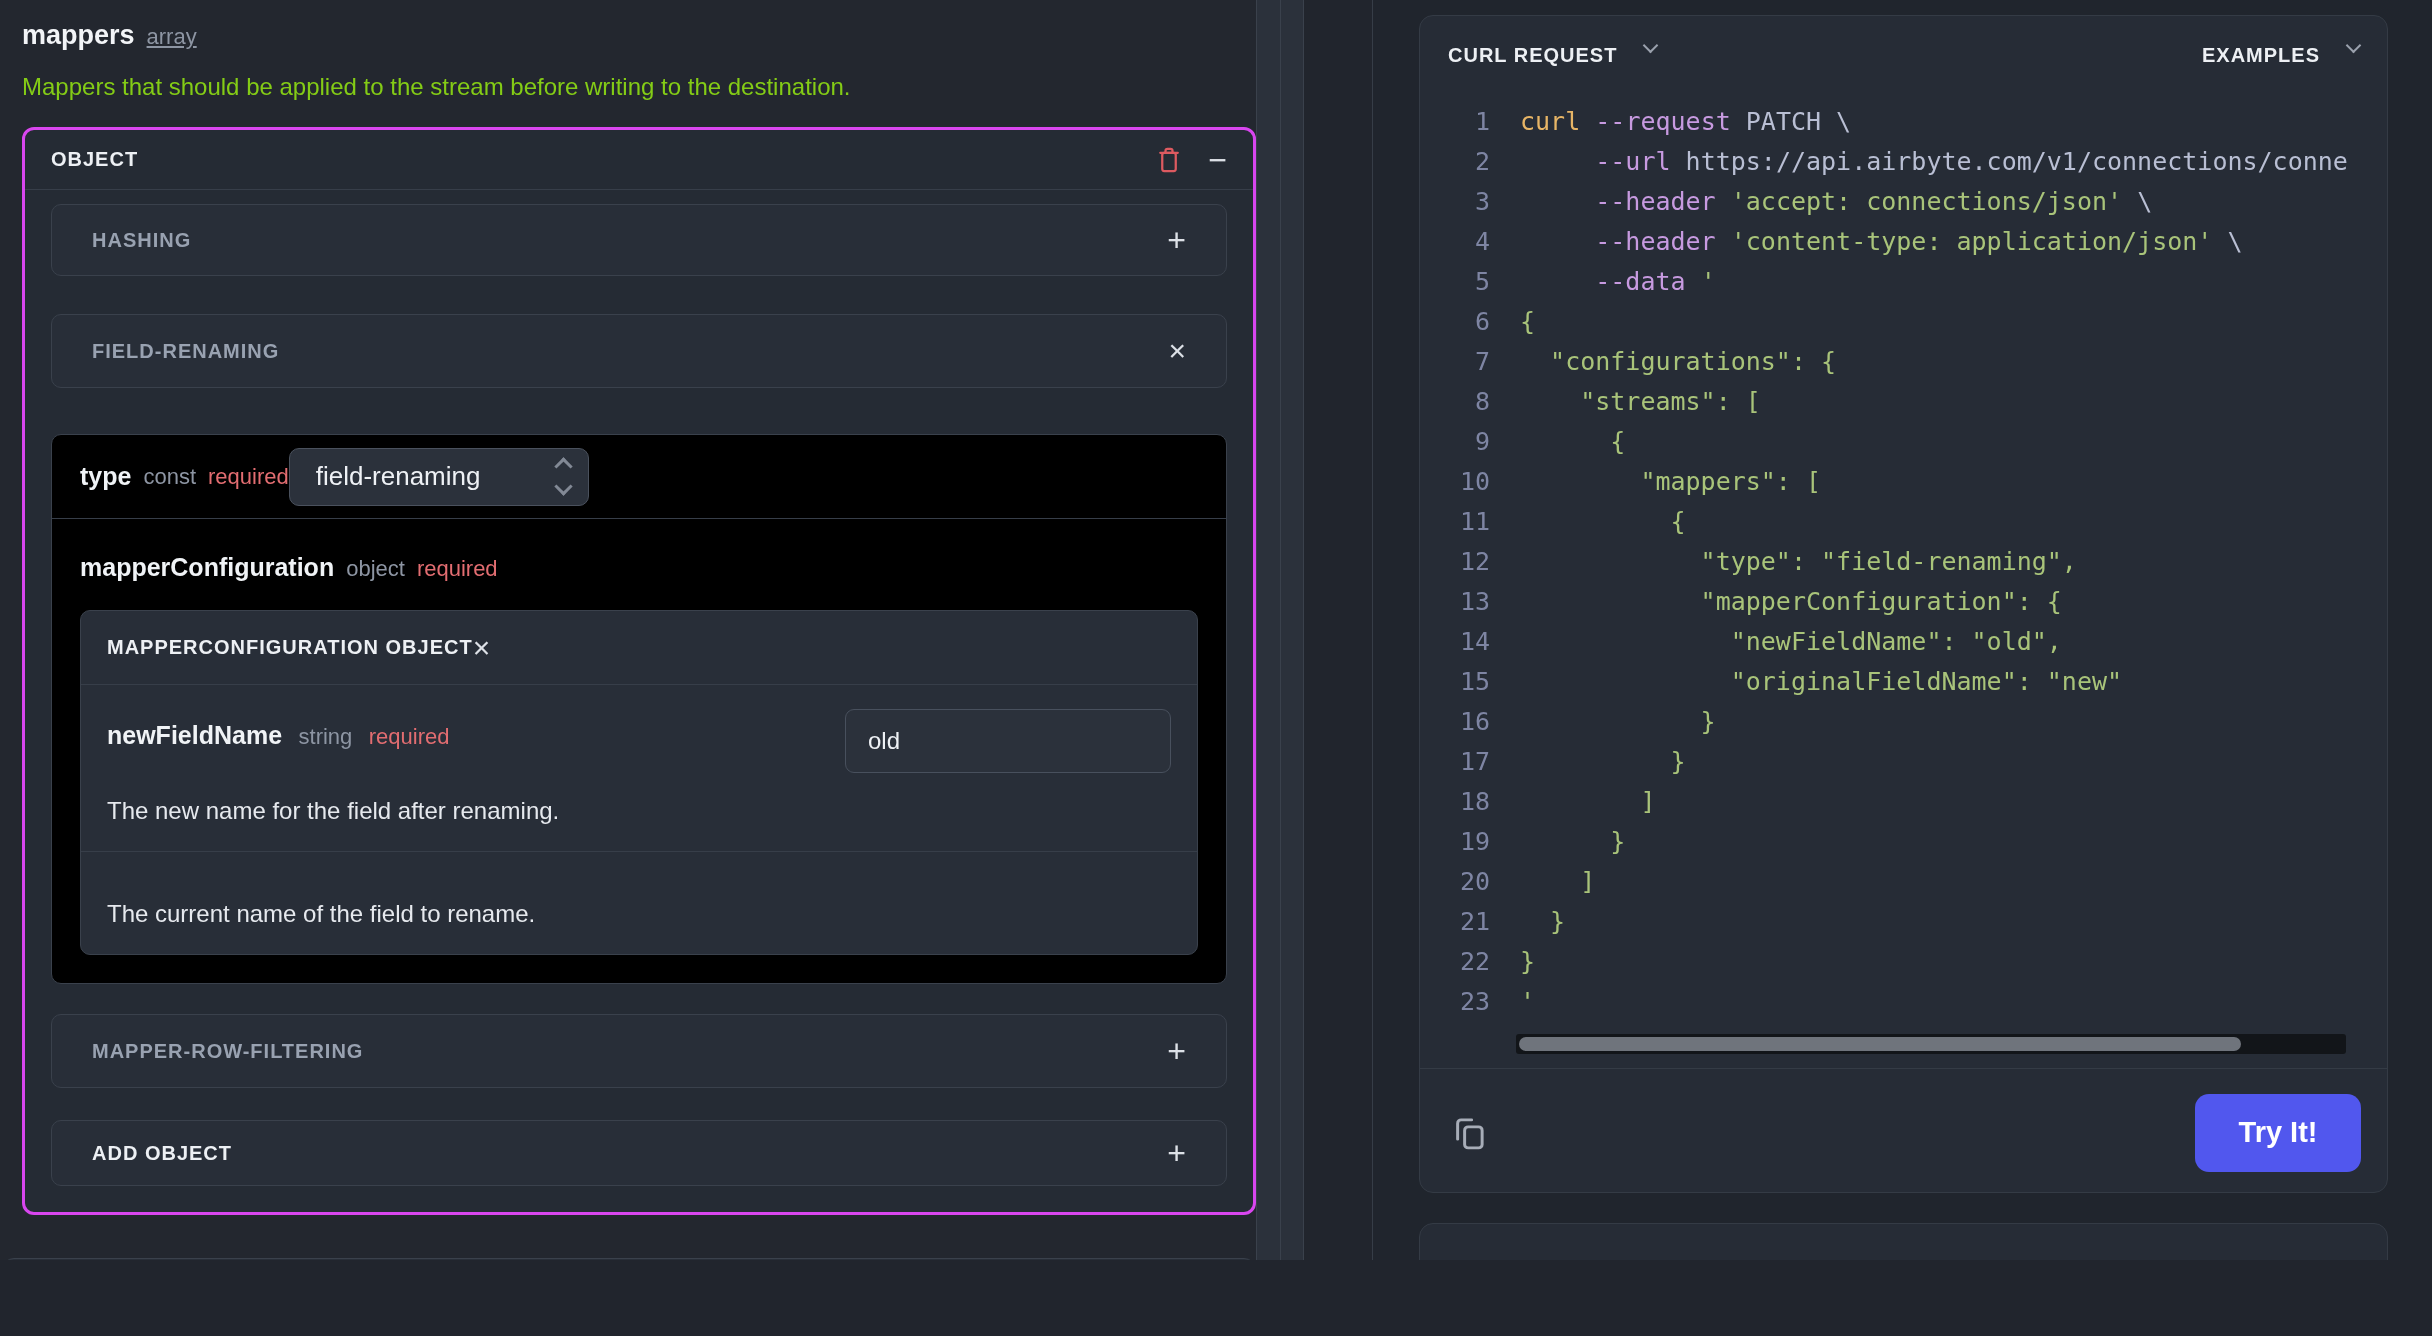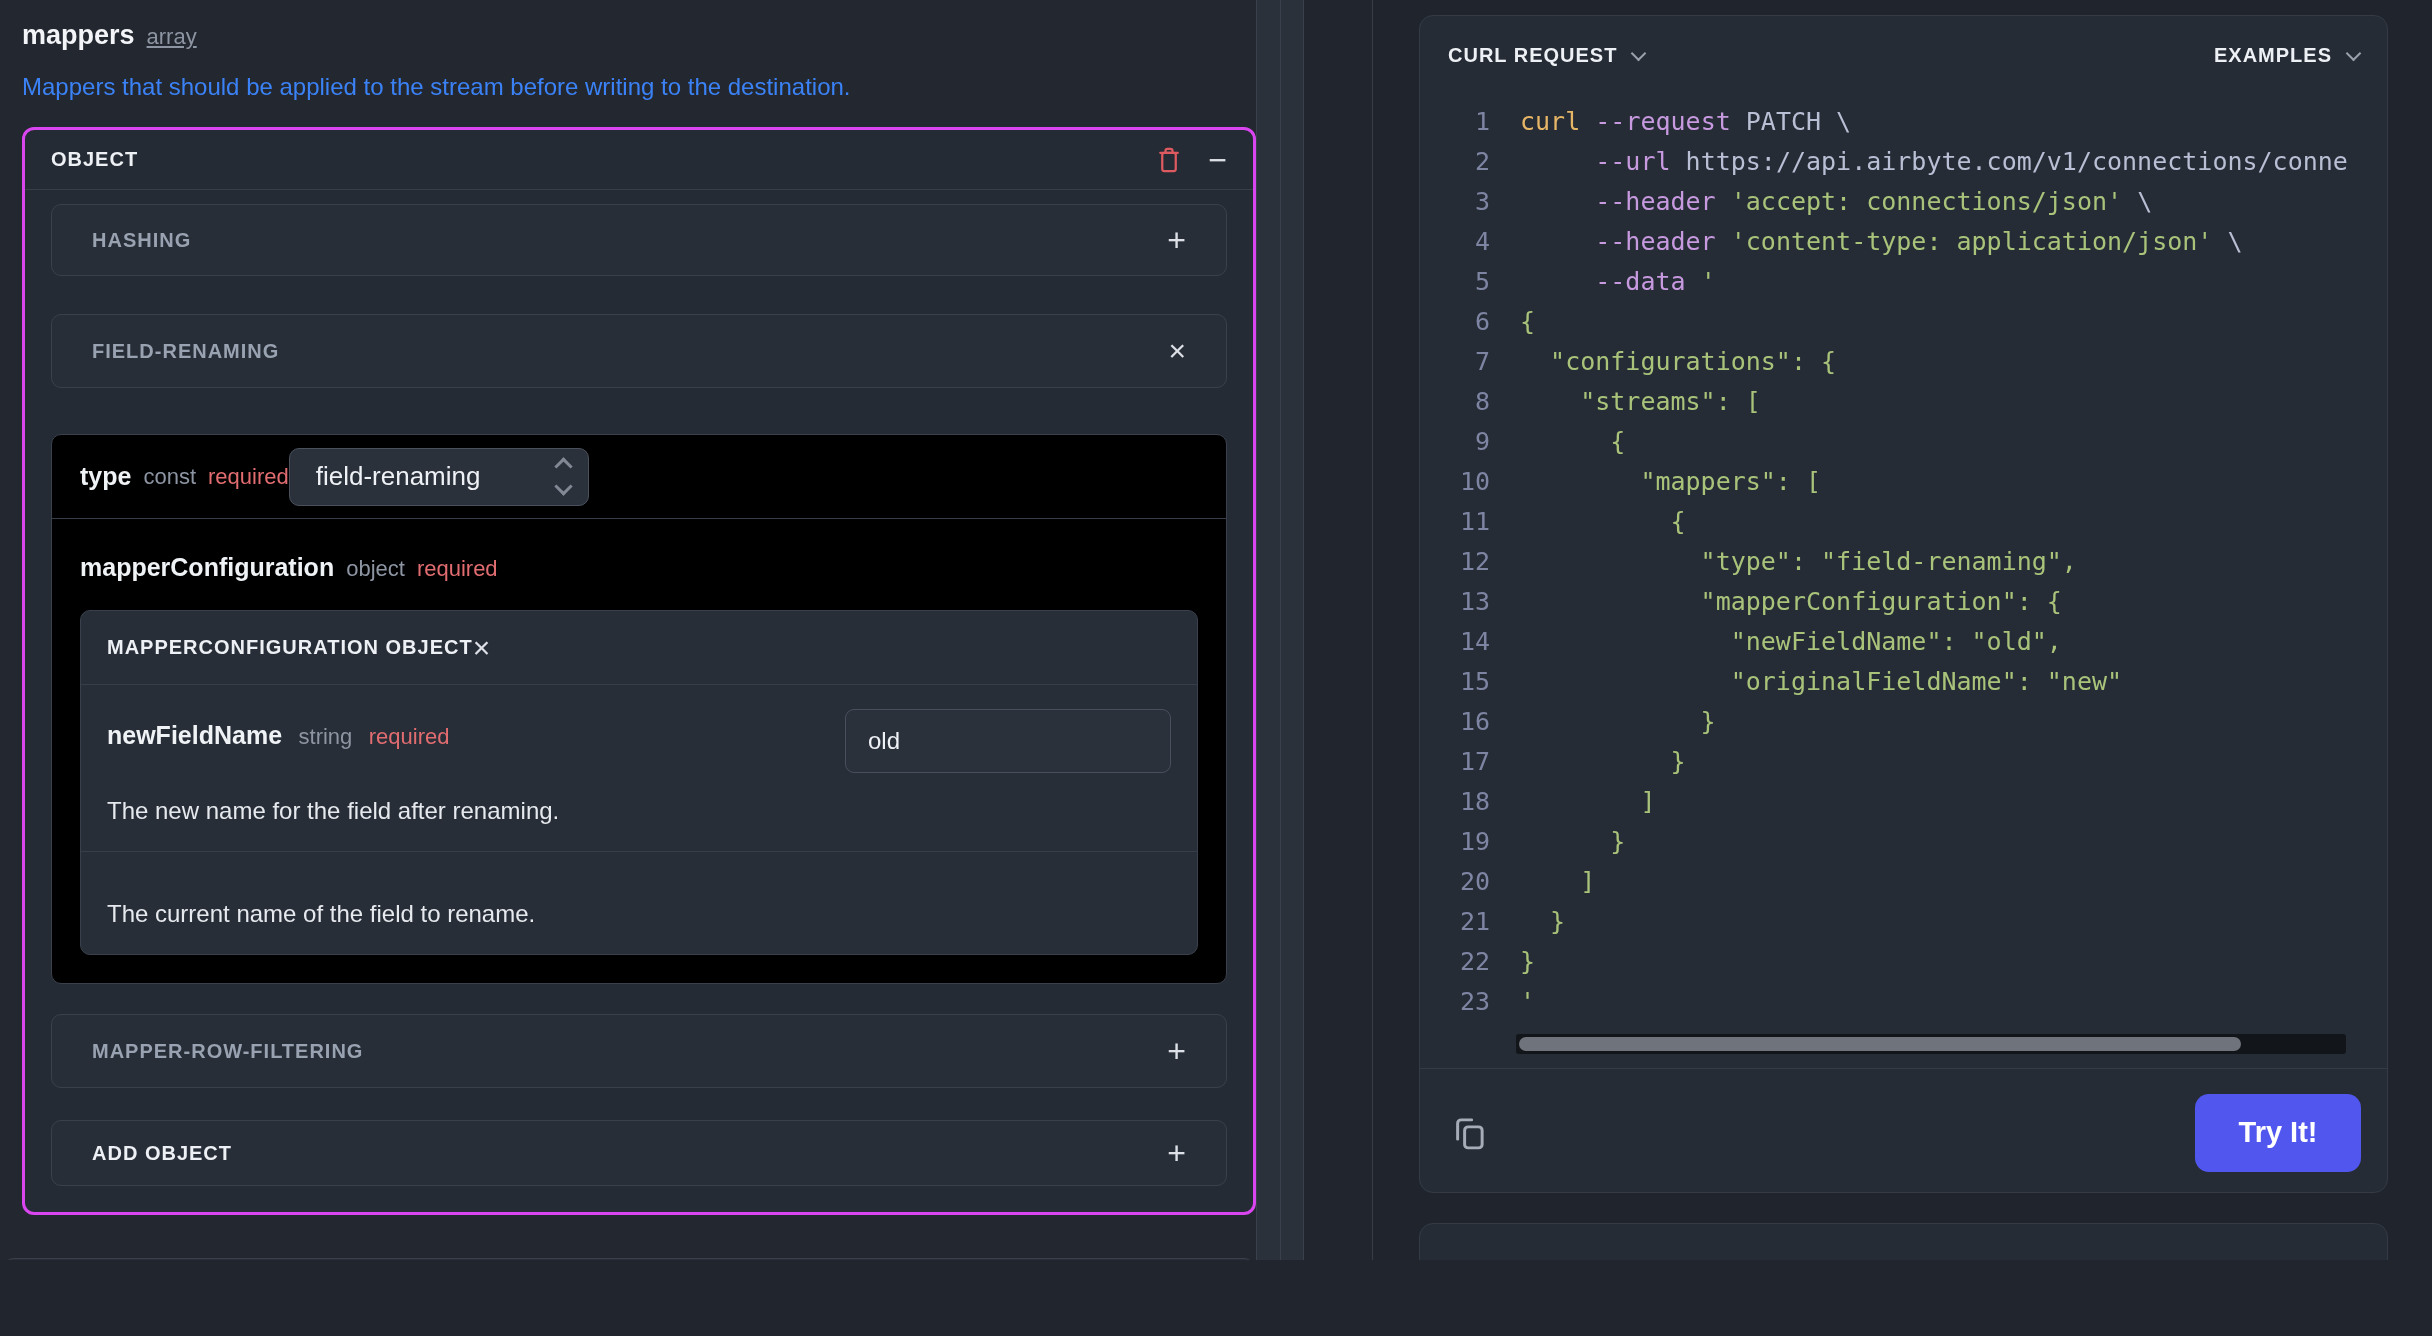--- a/index.html
+++ b/index.html
@@ -5,21 +5,21 @@
   * { margin:0; padding:0; box-sizing:border-box; }
   html,body { width:2432px; height:1336px; overflow:hidden; }
   body { font-family:"Liberation Sans", sans-serif; background:#21252d; color:#eef1f5; }
   .page { position:relative; width:2432px; height:1260px; overflow:hidden; }
 
   
   .left-col { position:absolute; left:0; top:0; width:1256px; height:100%; background:#23272f; padding:20px 0 0 22px; }
   .field-head { display:flex; align-items:baseline; gap:12px; }
   .field-title { font-size:27px; font-weight:700; color:#f2f4f7; }
   .field-badge { font-size:22px; color:#8d95a3;text-decoration:underline; }
-  .field-desc { margin-top:22px; font-size:24px; color:#3b82f6; }
+  .field-desc { margin-top:22px; font-size:24px; color:#84cc16; }
 
   .object-card { margin-top:26px; width:1234px; border:3px solid #d946ef; border-radius:12px; background:#252b34; }
   .object-header { height:60px; display:flex; align-items:center; padding:0 26px; border-bottom:1px solid #373e49; }
   .object-header .spacer, .rowflex .spacer { flex:1; }
   .uc-title { font-size:20px; font-weight:700; letter-spacing:1px; color:#edf0f4; }
   .uc-title.dim { color:#99a2b1; }
   .object-body { padding:14px 26px 26px 26px; }
 
   .row-panel { height:72px; border:1px solid #3a414c; border-radius:10px; background:#282e38; display:flex; align-items:center; padding:0 40px; cursor:pointer; }
   .glyph { font-size:32px; font-weight:300; color:#dde1e7; line-height:1; cursor:pointer; }
@@ -63,21 +63,21 @@
   
   .v-gutter { position:absolute; left:1256px; top:0; width:48px; height:100%; background:#2b313b;
               border-left:1px solid #3a414c; border-right:1px solid #3a414c; }
   .v-gutter .mid { position:absolute; left:23px; top:0; width:1px; height:100%; background:#3a414c; }
 
   
   .right-col { position:absolute; left:1372px; top:0; right:0; height:100%; background:#20252d; border-left:1px solid #363d47; }
   .curl-card { position:absolute; left:46px; top:15px; width:969px; height:1178px; background:#262c36;
                border:1px solid #343b45; border-radius:14px; overflow:hidden; }
   .panel-header { height:78px; display:flex; align-items:center; padding:0 28px; }
-  .hdr-group { display:flex; align-items:center; cursor:pointer; }
+  .hdr-group { display:flex; align-items:flex-start; cursor:pointer;gap:12px; }
 
   .code-area { padding:8px 0 0 26px; font-family:"DejaVu Sans Mono", monospace; font-size:25px; line-height:40px; overflow:hidden; }
   .code-line { display:flex; white-space:pre; }
   .code-line .ln { width:44px; text-align:right; color:#7e85a3; flex:0 0 auto; }
   .code-line .lc { margin-left:30px; }
   .tok-cmd { color:#e7b566; }
   .tok-flag { color:#c79ae0; }
   .tok-pln { color:#b9bfd4; }
   .tok-str { color:#a9c47a; }
 

